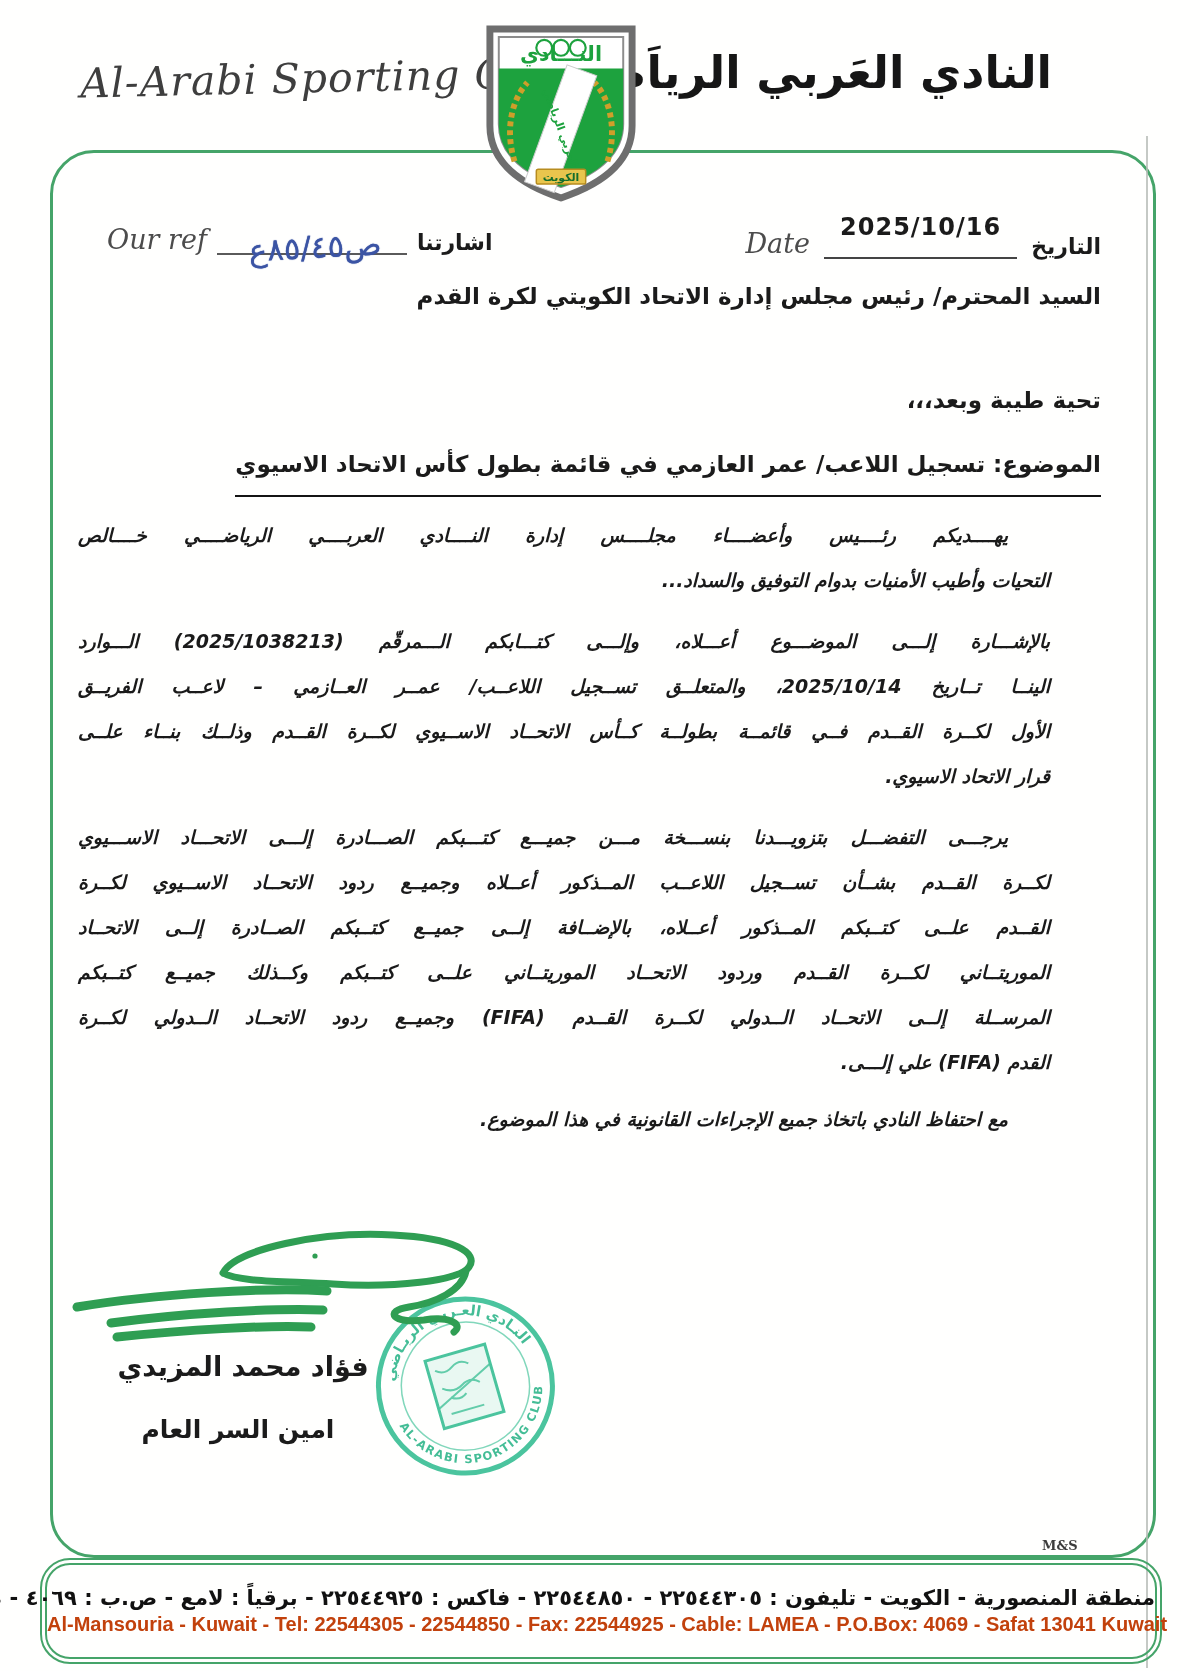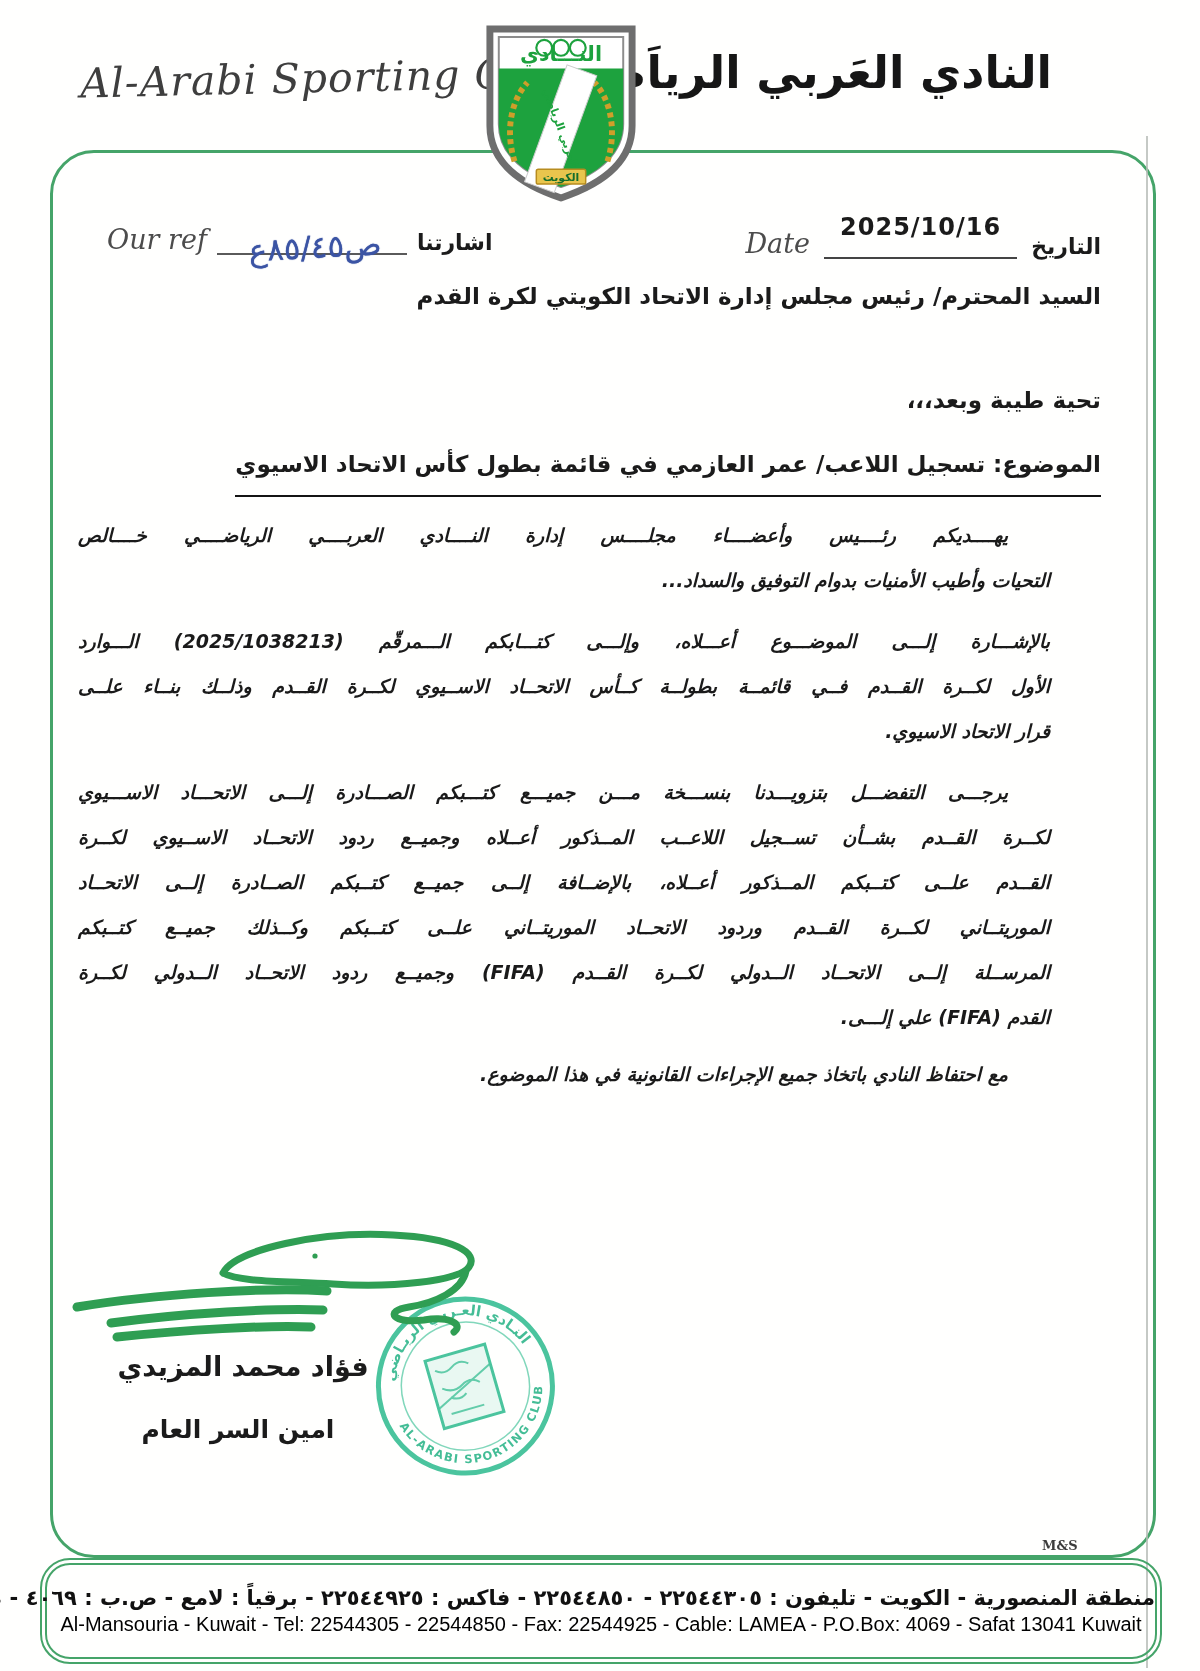--- a/index.html
+++ b/index.html
@@ -92,21 +92,21 @@
     position:absolute; left:3px; top:3px; right:3px; bottom:3px;
     border:2px solid #45a469; border-radius:25px;
     display:flex; flex-direction:column; justify-content:center; gap:3px;
   }
   .footer-ar {
     direction:rtl; text-align:center; font-size:21px; font-weight:bold; color:#111;
     white-space:nowrap;
   }
   .footer-en {
     font-family:"Liberation Sans", sans-serif; text-align:center;
-    font-size:20px; font-weight:normal; color:#000000; white-space:nowrap;
+    font-size:20px; font-weight:bold; color:#c2410c; white-space:nowrap;
   }
   svg text { font-family:"DejaVu Sans", sans-serif; }
 </style>
 </head>
 <body>
 
 <div class="page">
 
   <div class="en-name">Al-Arabi Sporting Club</div>
   <div class="ar-name">النادي العَربي الرياَضي</div>
@@ -162,20 +162,21 @@
     <div class="subject">الموضوع: تسجيل اللاعب/ عمر العازمي في قائمة بطول كأس الاتحاد الاسيوي</div>
 
     <div class="body-wrap">
       <div id="body-paragraphs">
           <div class="para indent">
             <div class="line">يهــــديكم رئــــيس وأعضــــاء مجلــــس إدارة النــــادي العربــــي الرياضــــي خــــالص</div>
             <div class="line line-last">التحيات وأطيب الأمنيات بدوام التوفيق والسداد...</div>
           </div>
           <div class="para">
             <div class="line">بالإشـــارة إلـــى الموضـــوع أعـــلاه، وإلـــى كتـــابكم الـــمرقّم (2025/1038213) الـــوارد</div>
+            <div class="line">الينــا تــاريخ 2025/10/14، والمتعلــق تســجيل اللاعــب/ عمــر العــازمي – لاعــب الفريــق</div>
             <div class="line">الأول لكــرة القــدم فــي قائمــة بطولــة كــأس الاتحــاد الاســيوي لكــرة القــدم وذلــك بنــاء علــى</div>
             <div class="line line-last">قرار الاتحاد الاسيوي.</div>
           </div>
           <div class="para indent">
             <div class="line">يرجـــى التفضـــل بتزويـــدنا بنســـخة مـــن جميـــع كتـــبكم الصـــادرة إلـــى الاتحـــاد الاســـيوي</div>
             <div class="line">لكــرة القــدم بشــأن تســجيل اللاعــب المــذكور أعــلاه وجميــع ردود الاتحــاد الاســيوي لكــرة</div>
             <div class="line">القــدم علــى كتــبكم المــذكور أعــلاه، بالإضــافة إلــى جميــع كتــبكم الصــادرة إلــى الاتحــاد</div>
             <div class="line">الموريتــاني لكــرة القــدم وردود الاتحــاد الموريتــاني علــى كتــبكم وكــذلك جميــع كتــبكم</div>
             <div class="line">المرســلة إلــى الاتحــاد الــدولي لكــرة القــدم (FIFA) وجميــع ردود الاتحــاد الــدولي لكــرة</div>
             <div class="line line-last">القدم (FIFA) علي إلـــى.</div>

